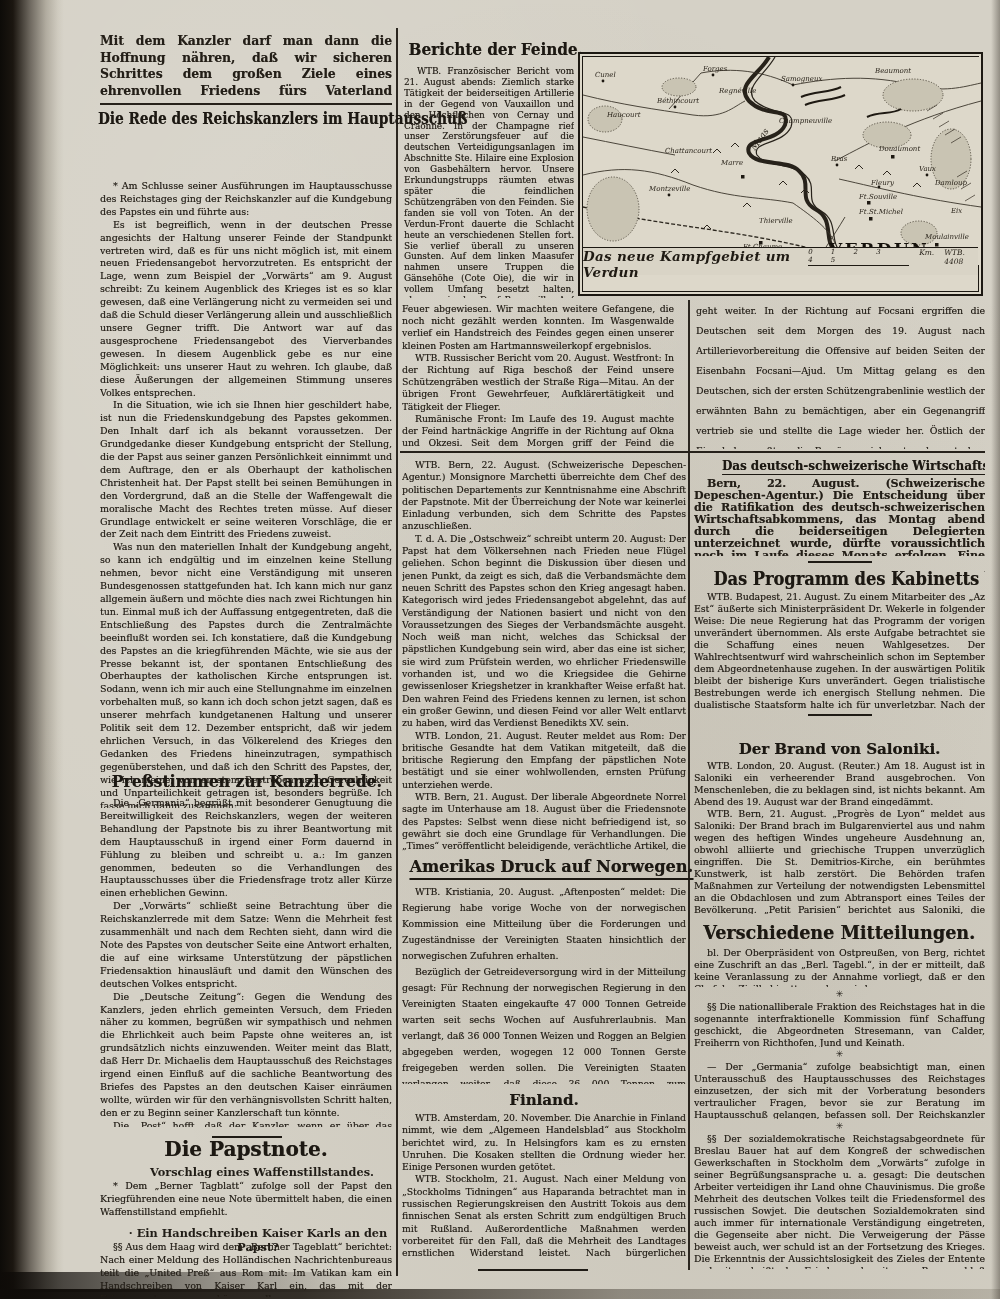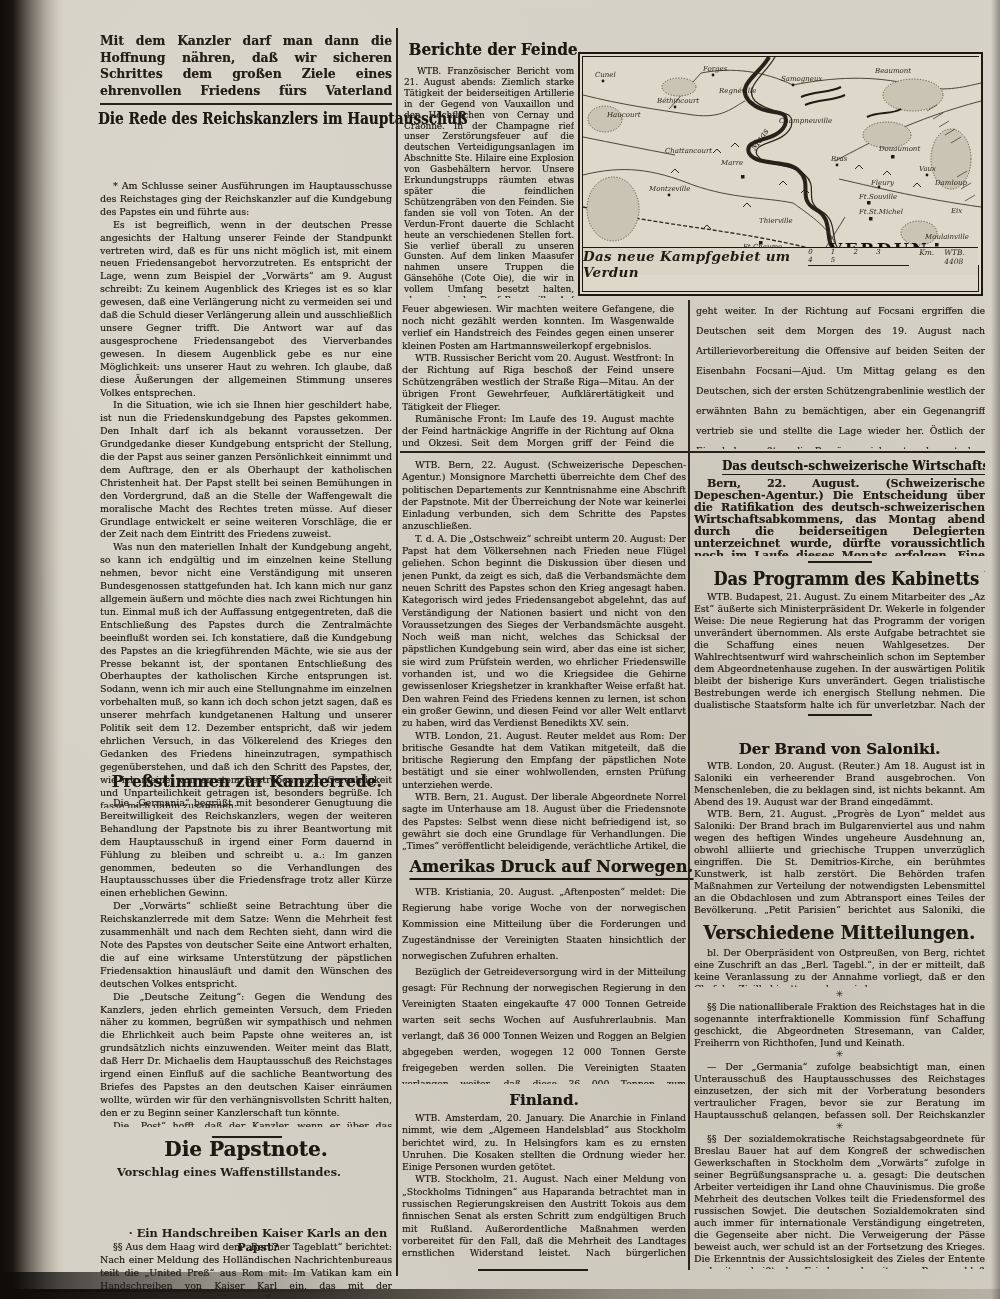--- a/index.html
+++ b/index.html
@@ -82,21 +82,24 @@
     <p>Der „Vorwärts“ schließt seine Betrachtung über die Reichskanzlerrede mit dem Satze: Wenn die Mehrheit fest zusammenhält und nach dem Rechten sieht, dann wird die Note des Papstes von deutscher Seite eine Antwort erhalten, die auf eine wirksame Unterstützung der päpstlichen Friedensaktion hinausläuft und damit den Wünschen des deutschen Volkes entspricht.</p>
     <p>Die „Deutsche Zeitung“: Gegen die Wendung des Kanzlers, jeden ehrlich gemeinten Versuch, dem Frieden näher zu kommen, begrüßen wir sympathisch und nehmen die Ehrlichkeit auch beim Papste ohne weiteres an, ist grundsätzlich nichts einzuwenden. Weiter meint das Blatt, daß Herr Dr. Michaelis dem Hauptausschuß des Reichstages irgend einen Einfluß auf die sachliche Beantwortung des Briefes des Papstes an den deutschen Kaiser einräumen wollte, würden wir für den verhängnisvollsten Schritt halten, den er zu Beginn seiner Kanzlerschaft tun könnte.</p>
     <p>Die „Post“ hofft, daß der Kanzler, wenn er über das Ergebnis der Verhandlungen mit den Verbündeten dem Ausschuß berichten wird, die Entschiedenheit der Ablehnung als die sichere Grundlage der Antwort anzunehmen, in den Mittelpunkt seiner Ausführungen stellen wird.</p>
 
   </div>
 
   <div class="abs shortrule" style="left:212px;top:1131px;width:70px;"></div>
   <div class="abs hd cen" style="left:100px;top:1137px;width:292px;font-size:20px;">
     <span>Die Papstnote.</span>
   </div>
-  <div class="abs sub" style="left:83px;top:1165px;width:292px;">Vorschlag eines Waffenstillstandes.</div>
+  <div class="abs sub" style="left:116px;top:1165px;width:292px;">Vorschlag eines Waffenstillstandes.</div>
+  <div class="abs bt clip" style="left:100px;top:1180px;width:292px;height:42px;font-size:9.4px;line-height:12.9px;">
+    <p>* Dem „Berner Tagblatt“ zufolge soll der Papst den Kriegführenden eine neue Note übermittelt haben, die einen Waffenstillstand empfiehlt.</p>
+  </div>
   <div class="abs sub" style="left:112px;top:1226px;width:292px;">· Ein Handschreiben Kaiser Karls an den Papst?</div>
   <div class="abs bt clip" style="left:100px;top:1241px;width:292px;height:56px;font-size:9.4px;line-height:12.9px;">
     <p>§§ Aus dem Haag wird dem „Berliner Tageblatt“ berichtet: Nach einer Meldung des Holländischen Nachrichtenbureaus teilt die „United Preß“ aus Rom mit: Im Vatikan kam ein Handschreiben von Kaiser Karl ein, das mit der Friedensnote zusammenhängen soll.</p>
   </div>
 
   <div class="abs hd cen" style="left:404px;top:40px;width:172px;font-size:16px;">
     <span class="condc" style="transform:scaleX(0.95);">Berichte der Feinde.</span>
   </div>
   <div class="abs bt clip" style="left:404px;top:66px;width:170px;height:232px;font-size:8.8px;line-height:10.9px;">
     <p>WTB. Französischer Bericht vom 21. August abends: Ziemlich starke Tätigkeit der beiderseitigen Artillerie in der Gegend von Vauxaillon und den Hochflächen von Cernay und Craonne. In der Champagne rief unser Zerstörungsfeuer auf die deutschen Verteidigungsanlagen im Abschnitte Ste. Hilaire eine Explosion von Gasbehältern hervor. Unsere Erkundungstrupps räumten etwas später die feindlichen Schützengräben von den Feinden. Sie fanden sie voll von Toten. An der Verdun-Front dauerte die Schlacht heute an verschiedenen Stellen fort. Sie verlief überall zu unseren Gunsten. Auf dem linken Maasufer nahmen unsere Truppen die Gänsehöhe (Cote Oie), die wir in vollem Umfang besetzt halten, ebenso wie das Dorf Regneville. Auf dem rechten Maasufer eroberten wir bei glänzend geführten Angriffen Samogneux und das ganze befestigte Grabensystem, welches Samogneux mit den Verteidigungsanlagen auf der Höhe 344 verbindet. Die von den Deutschen angesetzten Gegenangriffe wurden durch</p>
@@ -121,21 +124,21 @@
   <div class="abs bt clip" style="left:402px;top:884px;width:284px;height:200px;font-size:9.2px;line-height:16px;">
     <p>WTB. Kristiania, 20. August. „Aftenposten“ meldet: Die Regierung habe vorige Woche von der norwegischen Kommission eine Mitteilung über die Forderungen und Zugeständnisse der Vereinigten Staaten hinsichtlich der norwegischen Zufuhren erhalten.</p>
     <p>Bezüglich der Getreideversorgung wird in der Mitteilung gesagt: Für Rechnung der norwegischen Regierung in den Vereinigten Staaten eingekaufte 47 000 Tonnen Getreide warten seit sechs Wochen auf Ausfuhrerlaubnis. Man verlangt, daß 36 000 Tonnen Weizen und Roggen an Belgien abgegeben werden, wogegen 12 000 Tonnen Gerste freigegeben werden sollen. Die Vereinigten Staaten verlangen weiter, daß diese 36 000 Tonnen zum Einkaufspreis weit unter dem zurzeit geltenden abgegeben werden. Dagegen wird Norwegen nach dem 1. Oktober die Ausfuhrerlaubnis für die neue Versorgung zu dem dann geltenden Marktpreis in Aussicht gestellt. Weiter wird verlangt, daß die 36 000 Tonnen mit Schiffen nach Belgien gebracht werden, die Norwegen ausschließlich hierfür bereitzustellen hat.</p>
 
   </div>
 
   <div class="abs hd cen" style="left:402px;top:1091px;width:284px;font-size:15px;">
     <span>Finland.</span>
   </div>
   <div class="abs bt clip" style="left:402px;top:1112px;width:284px;height:148px;font-size:9.2px;line-height:12.3px;">
-    <p>WTB. Amsterdam, 20. January. Die Anarchie in Finland nimmt, wie dem „Algemeen Handelsblad“ aus Stockholm berichtet wird, zu. In Helsingfors kam es zu ernsten Unruhen. Die Kosaken stellten die Ordnung wieder her. Einige Personen wurden getötet.</p>
+    <p>WTB. Amsterdam, 20. November. Die Anarchie in Finland nimmt, wie dem „Algemeen Handelsblad“ aus Stockholm berichtet wird, zu. In Helsingfors kam es zu ernsten Unruhen. Die Kosaken stellten die Ordnung wieder her. Einige Personen wurden getötet.</p>
     <p>WTB. Stockholm, 21. August. Nach einer Meldung von „Stockholms Tidningen“ aus Haparanda betrachtet man in russischen Regierungskreisen den Austritt Tokois aus dem finnischen Senat als ersten Schritt zum endgültigen Bruch mit Rußland. Außerordentliche Maßnahmen werden vorbereitet für den Fall, daß die Mehrheit des Landtages ernstlichen Widerstand leistet. Nach bürgerlichen Zeitungen Petersburgs sind schon Panzerautomobile nach Finland geschickt worden. Es ist jedoch anzunehmen, daß der Landtag einen äußersten Konflikt vermeiden wird.</p>
   </div>
   <div class="abs shortrule" style="left:478px;top:1264px;width:110px;"></div>
 
   <div class="abs mapframe">
     <div class="mapinner">
       <svg width="398" height="208" viewBox="0 0 398 208">
         <rect x="0" y="0" width="398" height="208" fill="#ddd8ca"></rect>
 
         <path d="M186,0 C176,18 152,28 166,44 C184,62 208,48 202,68 C194,86 160,80 166,96 C174,110 206,102 216,114 C230,126 214,142 232,152 C252,162 240,182 252,194 L258,208" fill="none" stroke="#27221a" stroke-width="4"></path>

